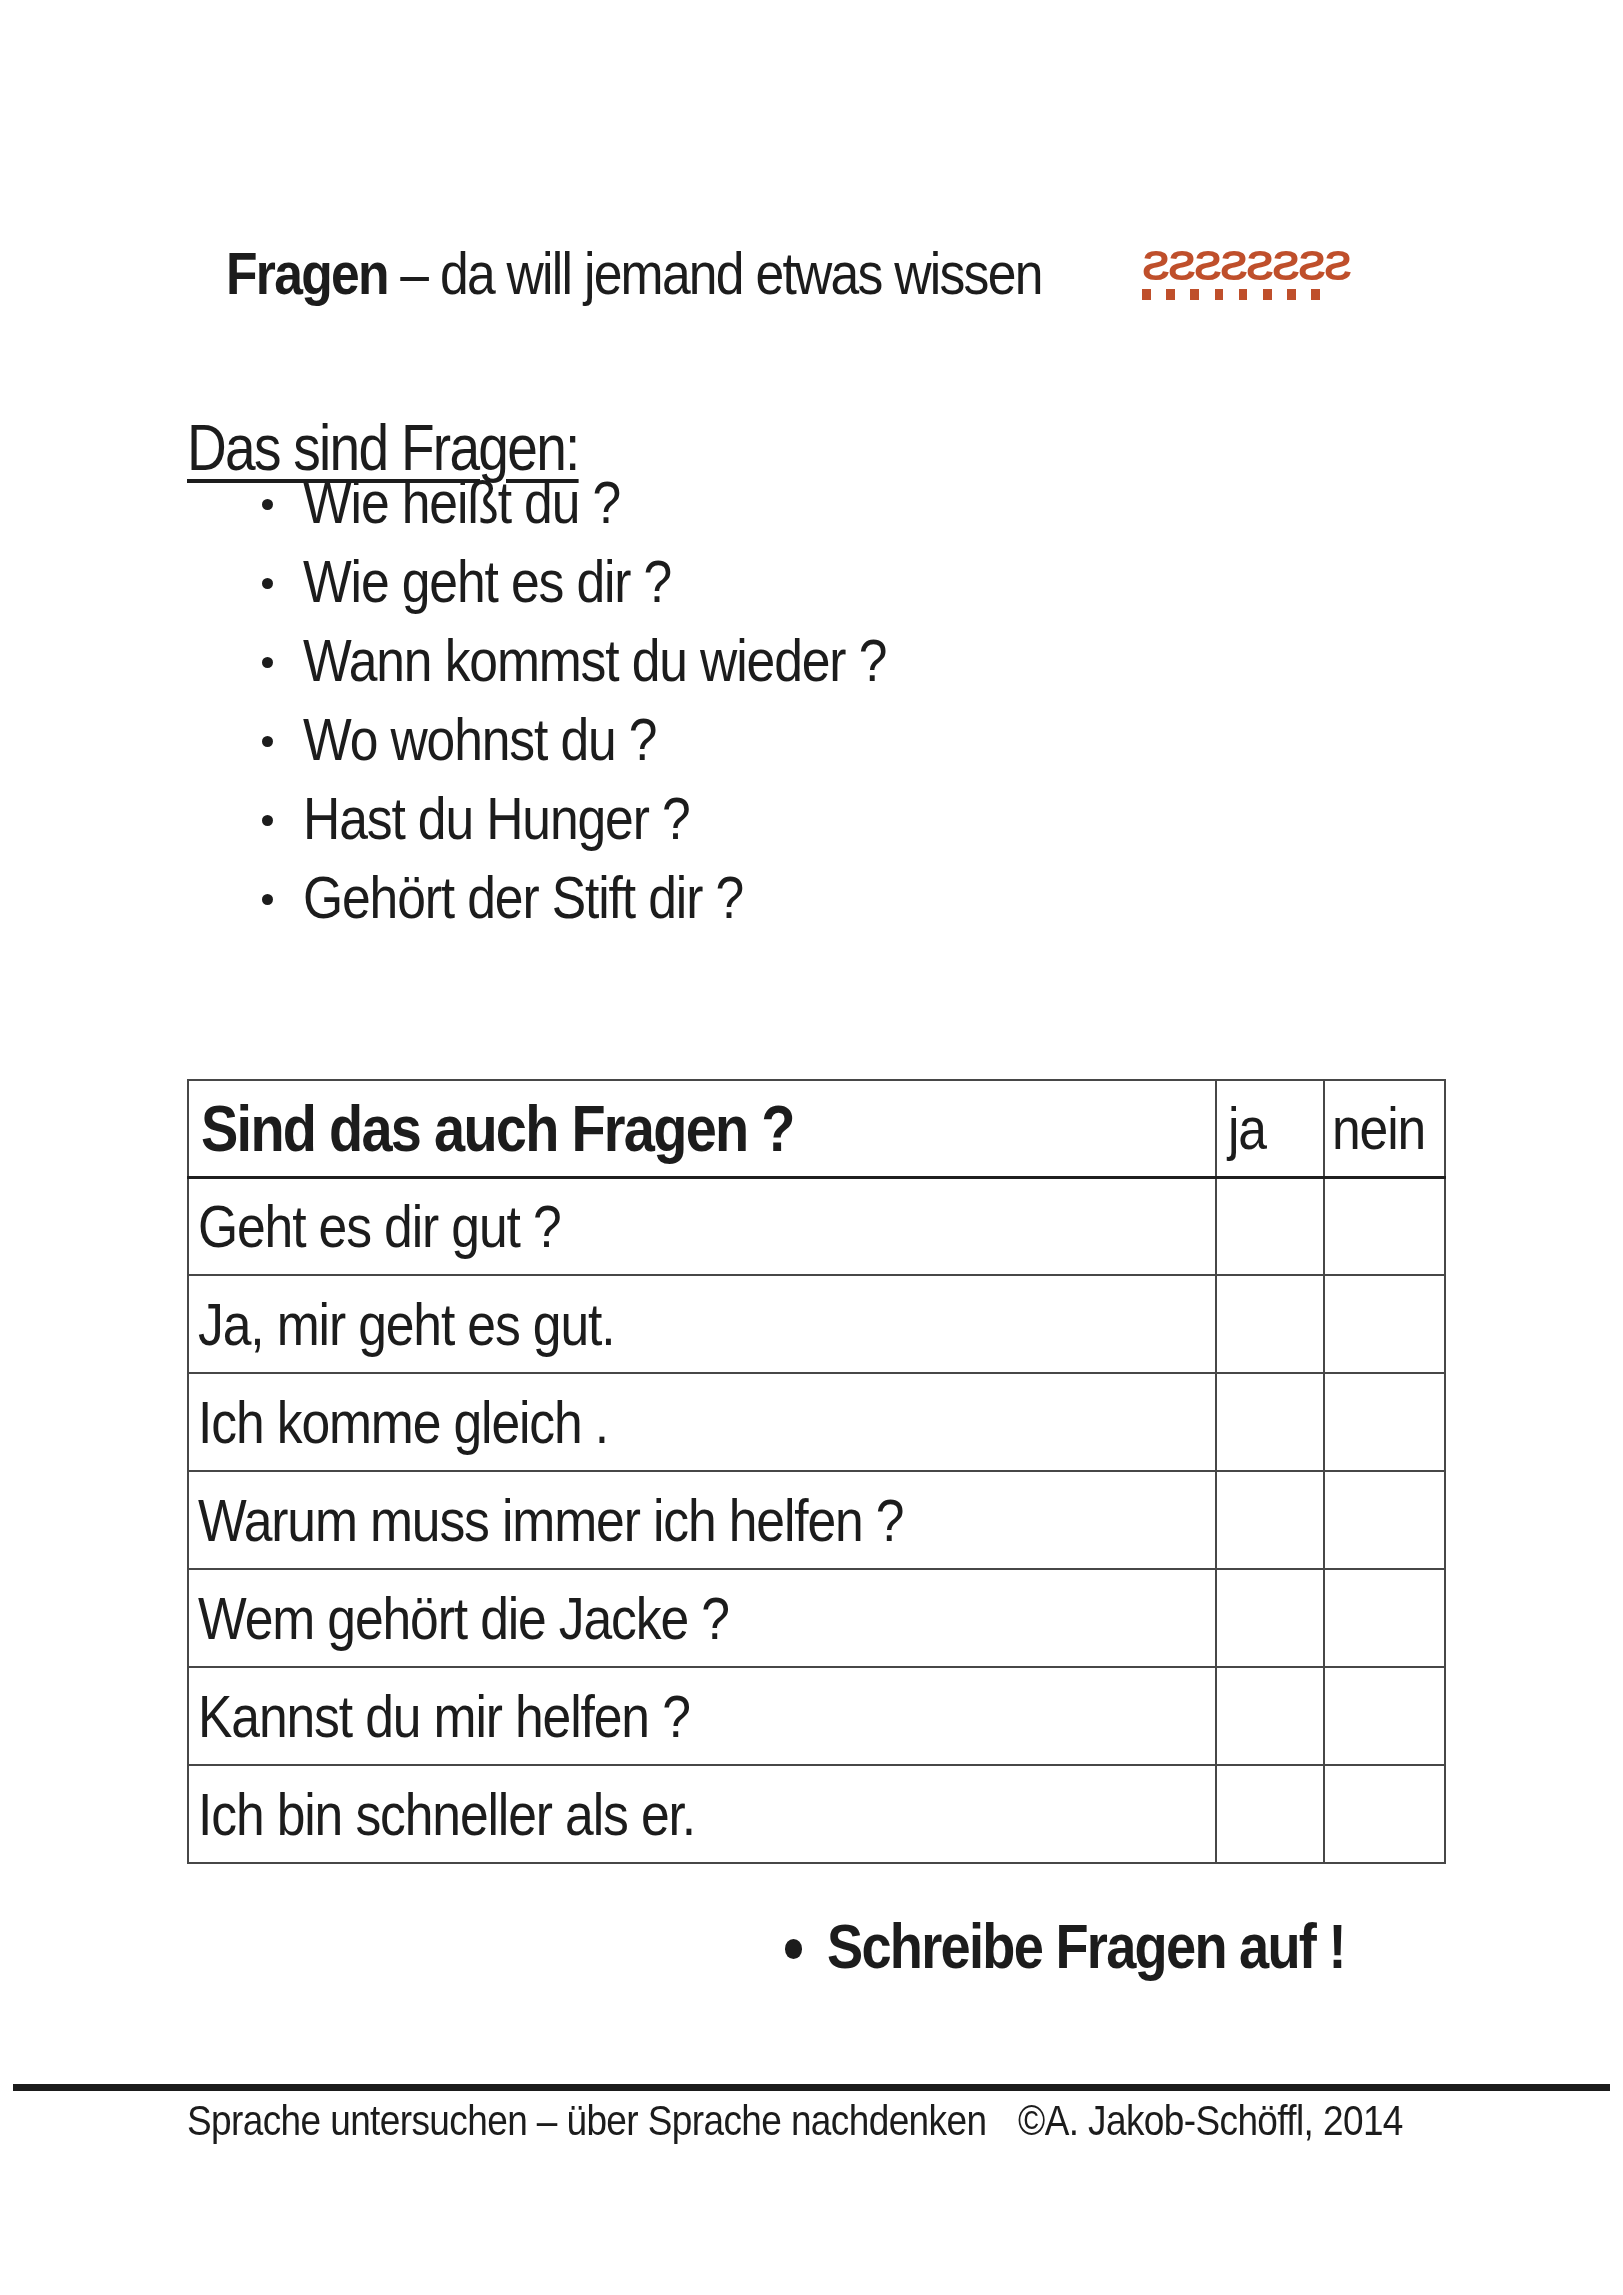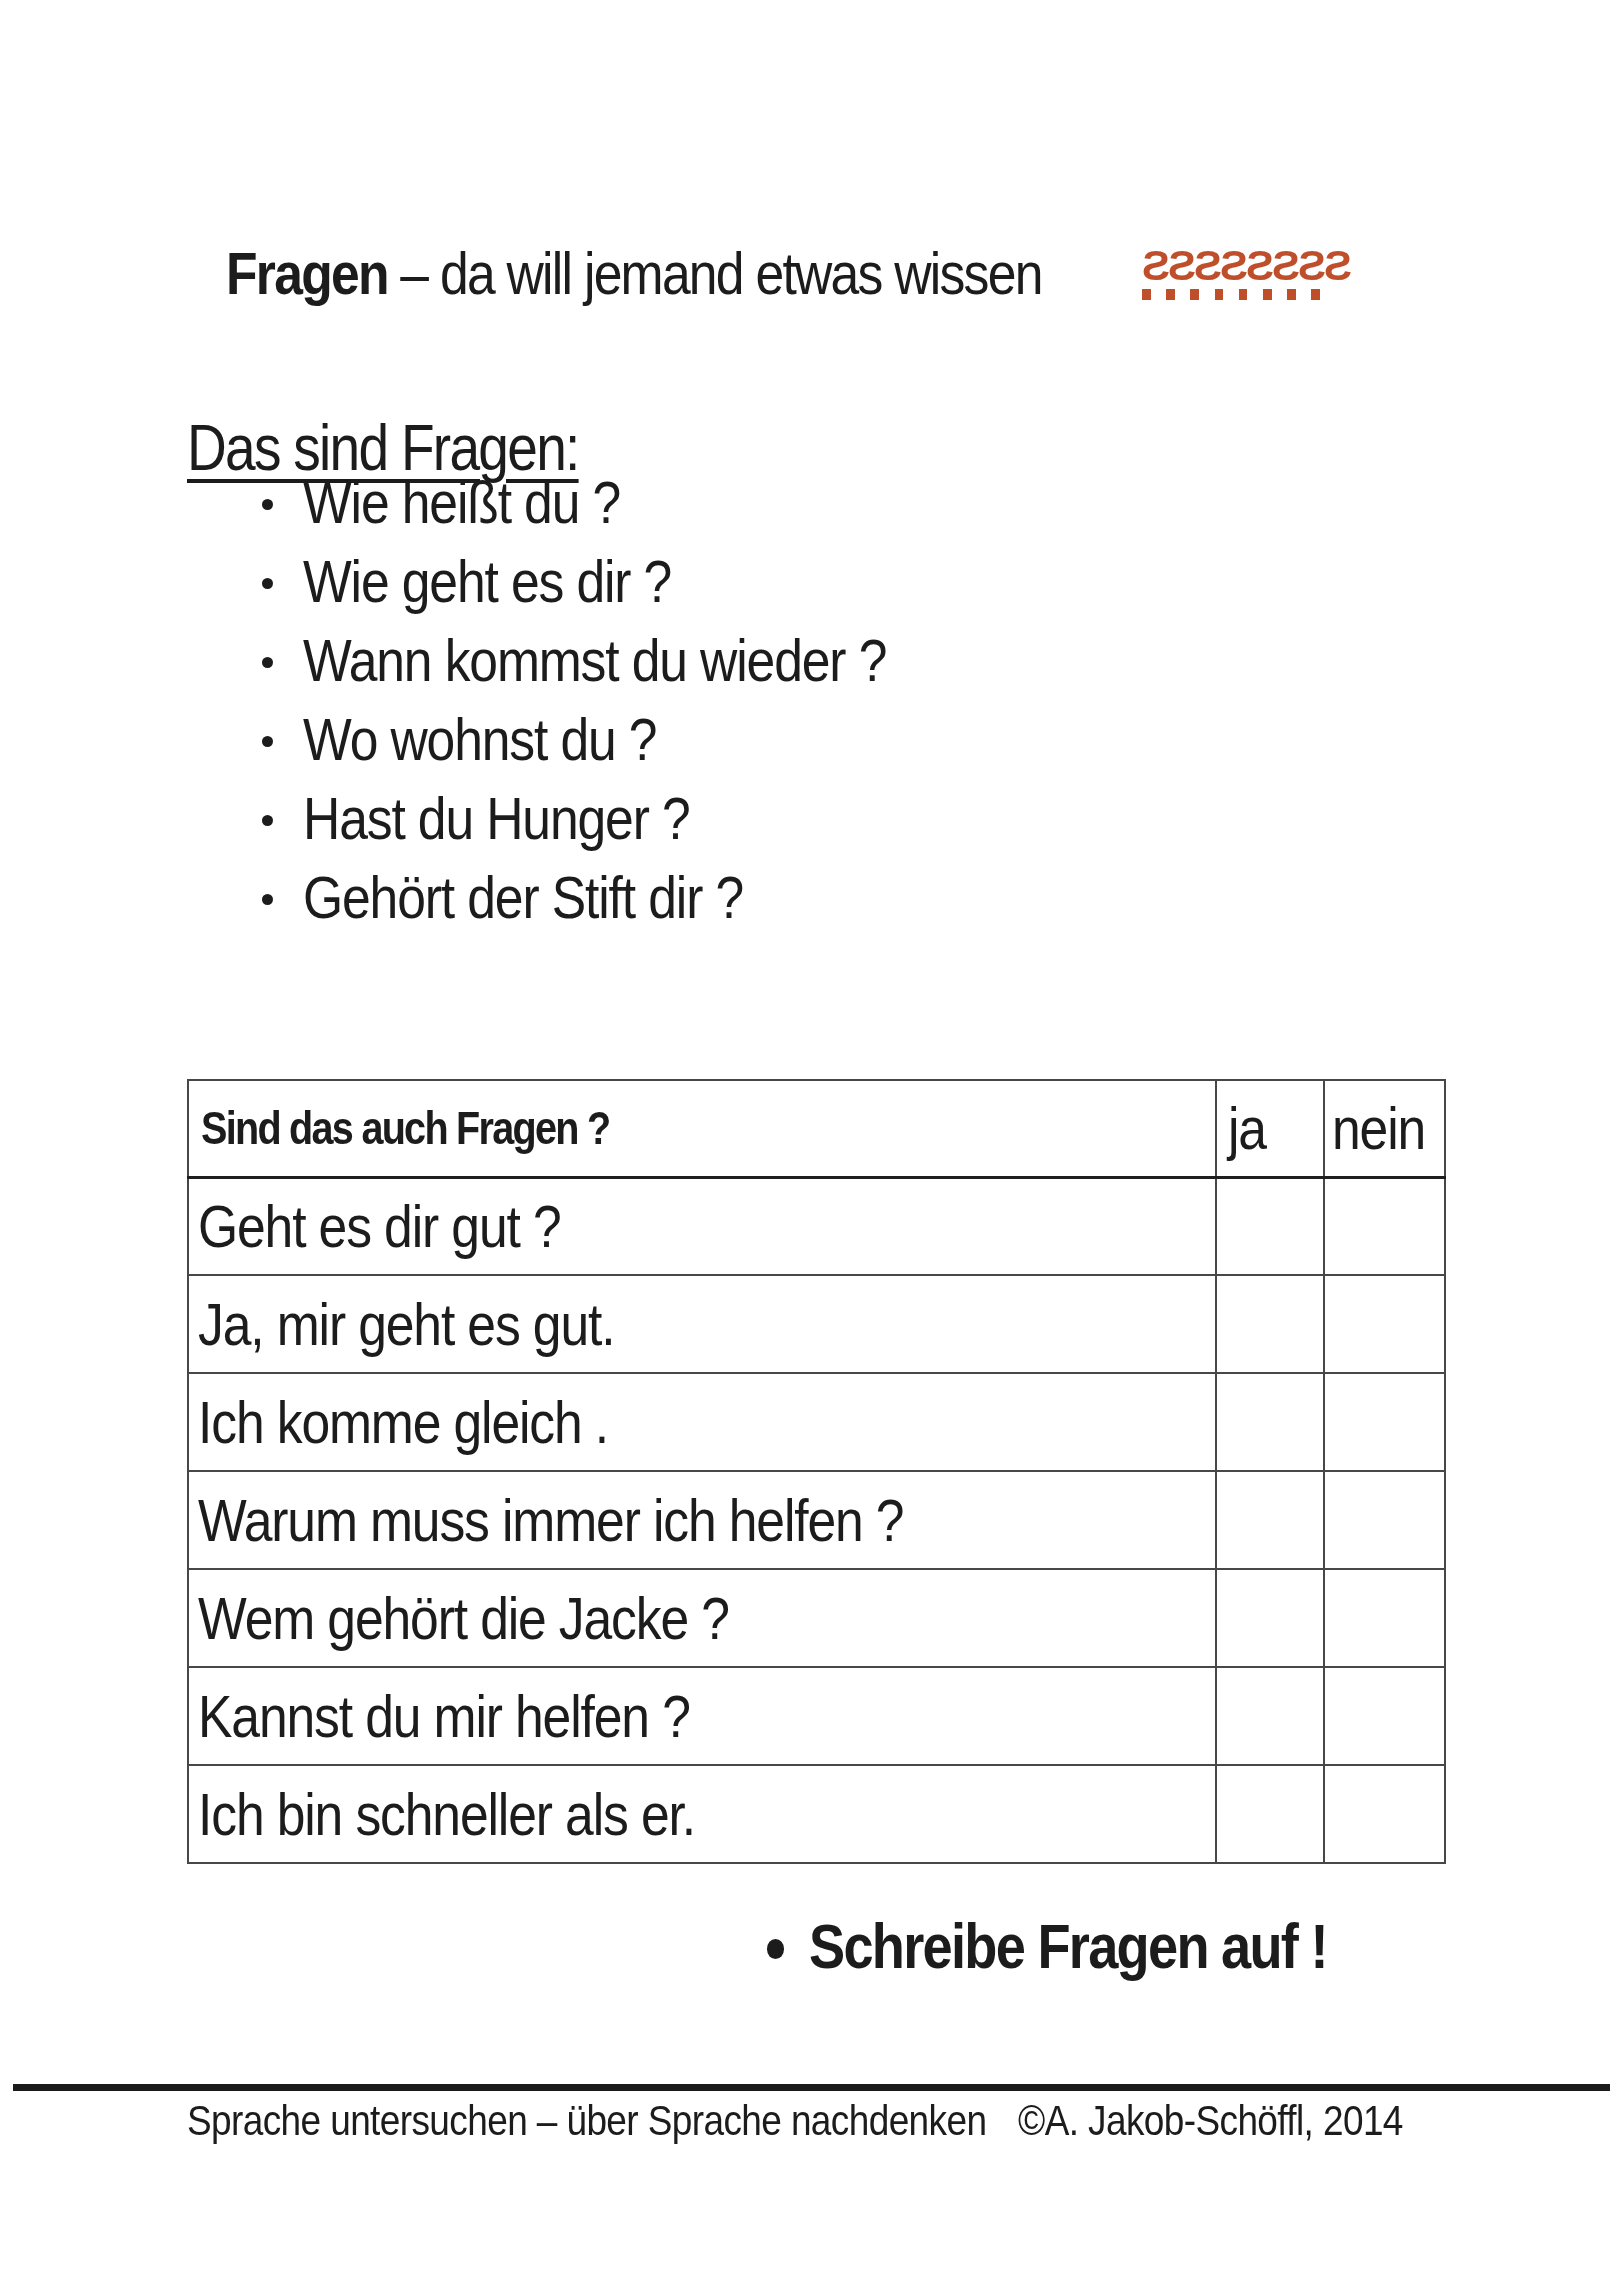--- a/index.html
+++ b/index.html
@@ -51,27 +51,27 @@
   
   .quiz {
     position: absolute; left: 187px; top: 1079px;
     width: 1257px; border-collapse: collapse; table-layout: fixed;
   }
   .quiz td { border: 2px solid #474747; vertical-align: middle; overflow: hidden; }
   .quiz .col-q    { width: 1028px; padding-left: 9.2px; }
   .quiz .col-ja   { width: 108px;  padding-left: 10.5px; }
   .quiz .col-nein { width: 121px;  padding-left: 6.5px; margin-top: 24px; }
   .quiz .head-row td { height: 97px; border-bottom: 3.3px solid #1f1f1f; }
-  .quiz .head-q { font-size: 46px; font-weight: 700; letter-spacing: -2px; padding-left: 12px; }
+  .quiz .head-q { font-size: 65px; font-weight: 700; letter-spacing: -2px; padding-left: 12px; }
   .quiz .head-a { font-size: 60px; font-weight: 400; letter-spacing: -1.3px; }
   .quiz .data-row td { height: 98px; }
   .quiz .data-row .col-q { font-size: 60px; letter-spacing: -1.3px; }
 
   
-  .task { position: absolute; left: 767px; top: 1910px; display: flex; align-items: center; }
+  .task { position: absolute; left: 785px; top: 1910px; display: flex; align-items: center; }
   .task-dot {
     width: 17px; height: 19.6px; border-radius: 50%;
     background: #1c1c1c; margin-right: 25px; margin-top: 6.5px;
   }
   .task-text { font-size: 63px; font-weight: 700; letter-spacing: -2px; }
 
   
   .footer-rule { position: absolute; left: 13px; top: 2084px; width: 1597px; height: 6.5px; background: #1b1b1b; }
   .footer-left  { position: absolute; left: 187px;  top: 2096px; font-size: 43px; letter-spacing: -0.7px; }
   .footer-right { position: absolute; left: 1018px; top: 2096px; font-size: 43px; letter-spacing: -0.7px; }

